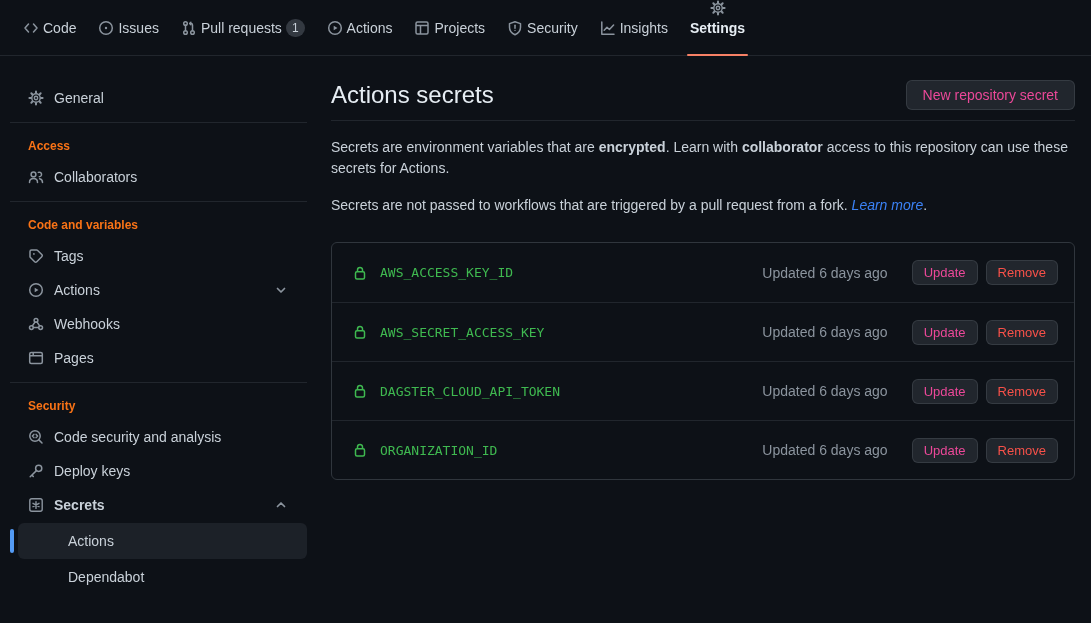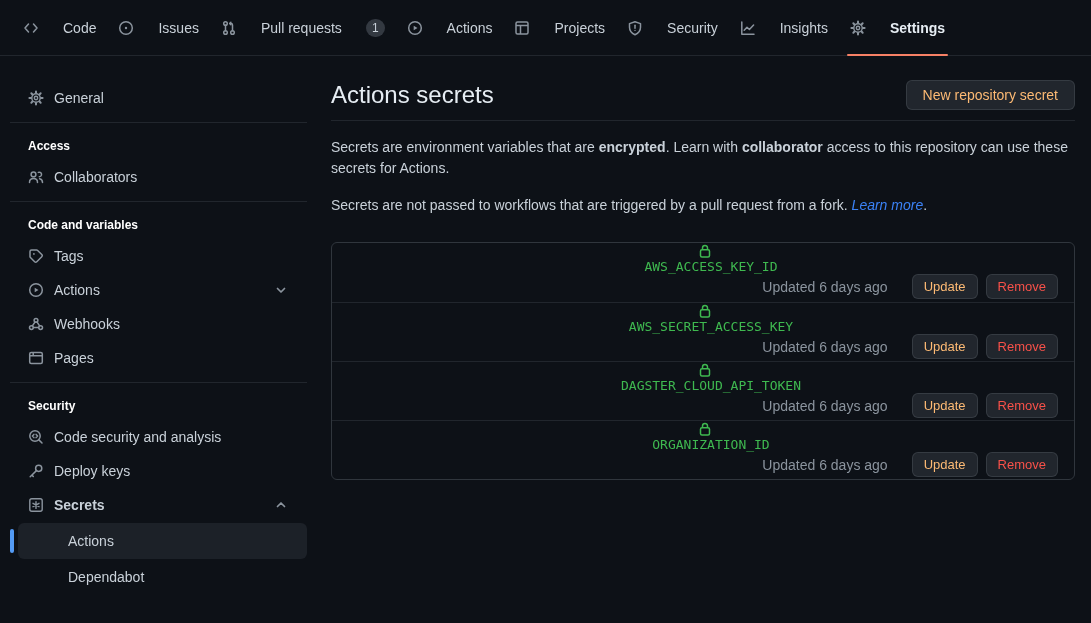--- a/index.html
+++ b/index.html
@@ -10,25 +10,25 @@
     font-family:"Liberation Sans", sans-serif; font-size:14px;
   }
   svg.oi { width:16px; height:16px; display:block; flex:none; }
 
   
   .topnav {
     display:flex; align-items:stretch; height:56px;
     padding:0 12px; border-bottom:1px solid #21262d;
   }
   .tab {
-    position:relative; display:flex; align-items:center; gap:24px;
+    position:relative; display:flex; align-items:center; gap:4px;
     padding:0 11px; color:#c9d1d9; cursor:pointer; white-space:nowrap;
   }
   .tab .oi { color:#8b949e; }
-  .tab.active { color:#e6edf3; font-weight:700; }
+  .tab.active { color:#e6edf3; font-weight:700;flex-direction:column; }
   .tab.active::after {
     content:""; position:absolute; left:8px; right:8px; bottom:-1px;
     height:2px; border-radius:2px; background:#f78166;
   }
   .counter {
     background:rgba(110,118,129,.4); color:#c9d1d9;
     border-radius:999px; font-size:12px; font-weight:500;
     line-height:18px; min-width:18px; text-align:center; padding:0 6px;
   }
 
@@ -46,48 +46,48 @@
   .side-item .chev { margin-left:auto; }
   .side-item.bold { font-weight:700; }
   .side-sub { padding-left:50px; margin-left:8px; }
   .side-sub.selected { background:#1c2128; height:36px; }
   .side-sub.selected::before {
     content:""; position:absolute; left:-8px; top:6px; bottom:6px;
     width:4px; border-radius:2px; background:#539bf5;
   }
   .side-divider { border:none; border-top:1px solid #21262d; margin:8px 0; }
   .side-title {
-    font-size:12px; font-weight:700; color:#ffffff;
+    font-size:12px; font-weight:700; color:#f97316;
     padding:8px 8px 8px 18px;
   }
 
   
   .main { flex:1; padding:24px 16px 0 16px; min-width:0; }
   .main-header {
     display:flex; align-items:center; justify-content:space-between;
     padding-bottom:10px; border-bottom:1px solid #21262d;
   }
   .page-title { font-size:24px; font-weight:400; color:#e6edf3; margin:0; }
   .btn {
     background:#21262d; border:1px solid rgba(240,246,252,.1);
-    border-radius:6px; color:#fdba74; font-family:inherit;
+    border-radius:6px; color:#ec4899; font-family:inherit;
     font-size:14px; font-weight:500; padding:6px 16px; cursor:pointer;
   }
   .btn-sm { font-size:13px; padding:4px 11px; }
   .btn-danger { color:#f85149; }
   .intro { margin:16px 0 0; line-height:1.5; color:#c9d1d9; }
   .intro b { font-weight:700; }
   .link { color:#3b82f6; text-decoration:none; cursor:pointer;font-style:italic; }
 
   .secrets-table {
     margin-top:26px; border:1px solid #30363d; border-radius:6px;
   }
   .secret-row {
     display:flex; align-items:center; height:59px;
-    padding:0 16px 0 20px; border-top:1px solid #21262d;flex-direction:column;
+    padding:0 16px 0 20px; border-top:1px solid #21262d;
   }
   .secret-row:first-child { border-top:none; }
   .lock-wrap { color:#3fb950; }
   .secret-name {
     color:#3fb950; font-family:"DejaVu Sans Mono", monospace;
     font-size:13px; margin-left:12px;
   }
   .row-right { margin-left:auto; display:flex; align-items:center; gap:8px; }
   .updated { color:#8b949e; margin-right:16px; }
 </style>

